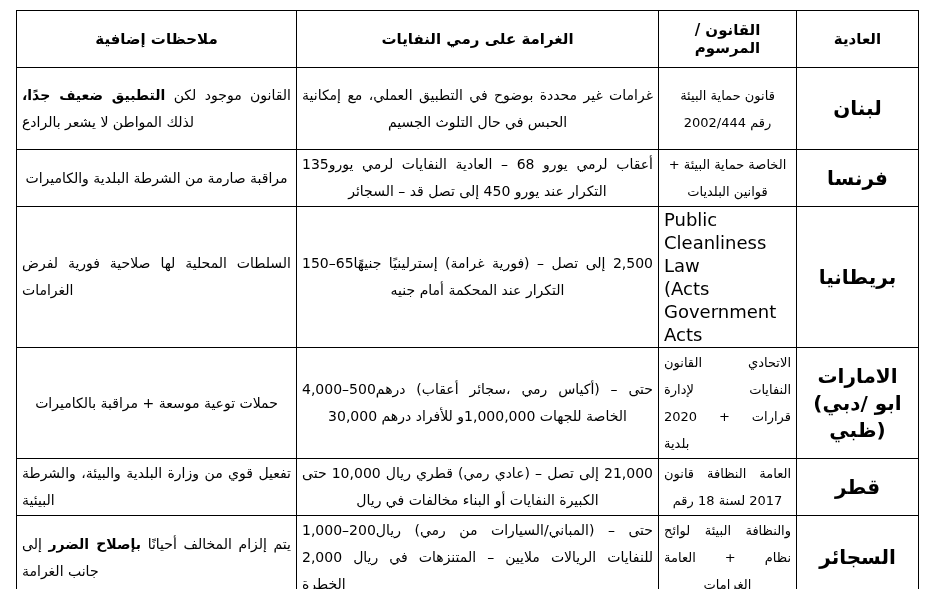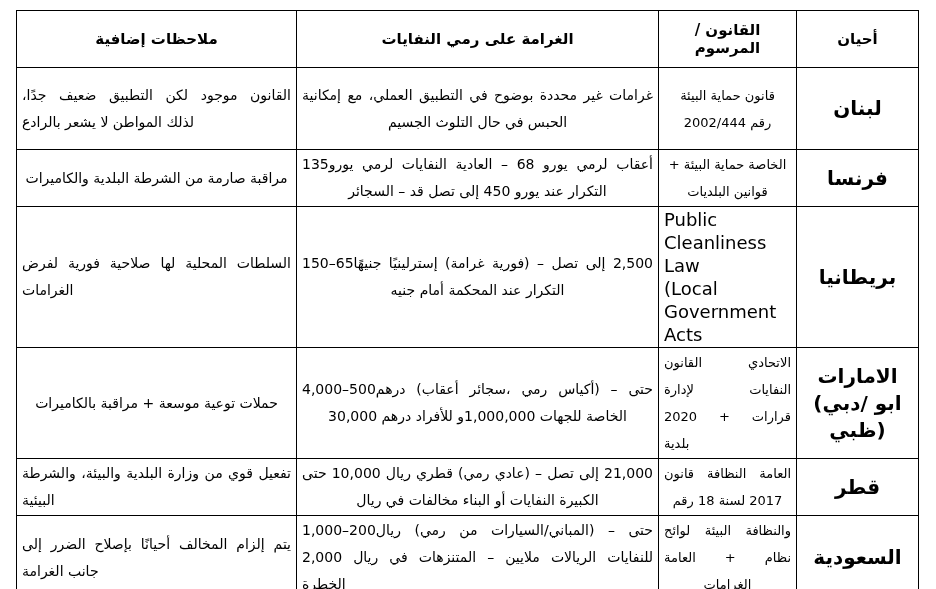--- a/index.html
+++ b/index.html
@@ -9,37 +9,37 @@
   th{font-weight:bold;font-size:15px;text-align:center;height:54px;}
   td{font-size:14px;}
   .line{line-height:27px;}
   .c-law .line{font-size:13px;}
   .en .line{line-height:23px;font-size:18px;}
   .c-country .line{font-weight:bold;font-size:20px;}
   .al-c{text-align:center;}
   .al-r{text-align:left;}
   .al-l{text-align:center;}
   .al-j{text-align:justify;text-align-last:justify;}
-  .b{font-weight:normal;}
+  .b{font-weight:bold;}
   .r-leb{height:82px}.r-fra{height:54px}.r-gbr{height:120px}
   .r-uae{height:106px}.r-qat{height:55px}.r-sau{height:84px}
 </style>
 </head>
 <body>
 
 <table dir="rtl">
   <colgroup>
     <col style="width:122px">
       <col style="width:138px">
       <col style="width:362px">
       <col style="width:280px">
   </colgroup>
   <thead>
     <tr>
-      <th>أحيان</th>
+      <th>العادية</th>
       <th>القانون / المرسوم</th>
       <th>الغرامة على رمي النفايات</th>
       <th>ملاحظات إضافية</th>
     </tr>
   </thead>
   <tbody>
     <tr class="r-leb">
       <td class="c-country" dir="rtl">
           <div class="line al-c">لبنان</div>
         </td>
@@ -72,21 +72,21 @@
           <div class="line al-c">مراقبة صارمة من الشرطة البلدية والكاميرات</div>
         </td>
     </tr>
     <tr class="r-gbr">
       <td class="c-country" dir="rtl">
           <div class="line al-c">بريطانيا</div>
         </td>
       <td class="c-law en" dir="ltr">
           <div class="line al-r">Public</div>
           <div class="line al-j">Cleanliness Law</div>
-          <div class="line al-r">(Local</div>
+          <div class="line al-r">(Acts</div>
           <div class="line al-r">Government</div>
           <div class="line al-r">Acts</div>
         </td>
       <td class="c-fine" dir="ltr">
           <div class="line al-j">150‎–‎65‎جنيهًا ‎إسترلينيًا ‎(غرامة ‎فورية) ‎– ‎تصل ‎إلى ‎2,500</div>
           <div class="line al-c">جنيه ‎أمام ‎المحكمة ‎عند ‎التكرار</div>
         </td>
       <td class="c-notes" dir="rtl">
           <div class="line al-j">السلطات المحلية لها صلاحية فورية لفرض</div>
           <div class="line al-r">الغرامات</div>
@@ -123,21 +123,21 @@
           <div class="line al-j">حتى ‎10,000 ‎ريال ‎قطري ‎(رمي ‎عادي) ‎– ‎تصل ‎إلى ‎21,000</div>
           <div class="line al-l">ريال ‎في ‎مخالفات ‎البناء ‎أو ‎النفايات ‎الكبيرة</div>
         </td>
       <td class="c-notes" dir="rtl">
           <div class="line al-j">تفعيل قوي من وزارة البلدية والبيئة، والشرطة</div>
           <div class="line al-r">البيئية</div>
         </td>
     </tr>
     <tr class="r-sau">
       <td class="c-country" dir="rtl">
-          <div class="line al-c">السعودية</div>
+          <div class="line al-c">السجائر</div>
         </td>
       <td class="c-law" dir="ltr">
           <div class="line al-j">لوائح ‎البيئة ‎والنظافة</div>
           <div class="line al-j">العامة ‎+ ‎نظام</div>
           <div class="line al-l">الغرامات</div>
         </td>
       <td class="c-fine" dir="ltr">
           <div class="line al-j">1,000‎–‎200‎ريال ‎(رمي ‎من ‎السيارات/‎المباني) ‎– ‎حتى</div>
           <div class="line al-j">2,000 ‎ريال ‎في ‎المتنزهات ‎– ‎ملايين ‎الريالات ‎للنفايات</div>
           <div class="line al-r">الخطرة</div>

